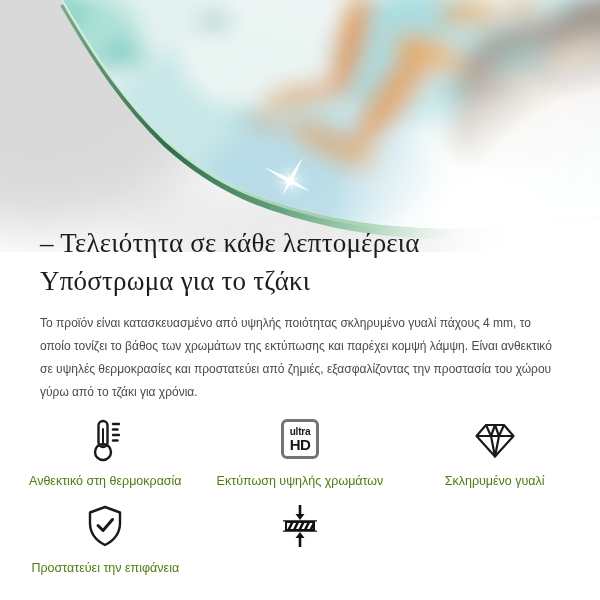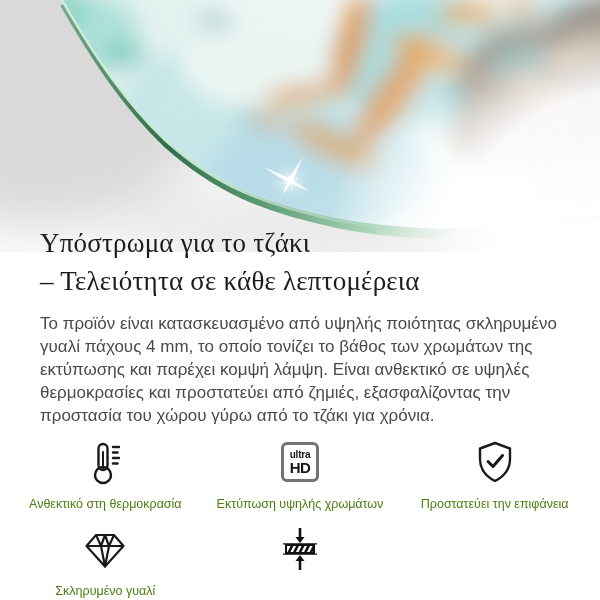--- a/index.html
+++ b/index.html
@@ -14,21 +14,21 @@
   .page-title{
     margin:0 40px 12px 40px;
     font-family:"Liberation Serif","DejaVu Serif",serif;
     font-weight:500;
     font-size:27px;line-height:38px;
     color:#1c1c1c;letter-spacing:.2px;
   }
   .page-title span{display:block;}
   .product-description{
     margin:0 40px;max-width:532px;
-    font-size:17px;line-height:23px;color:#4a4a4a;
+    font-size:12px;line-height:23px;color:#4a4a4a;
   }
   .features{
     display:grid;grid-template-columns:repeat(3,1fr);
     row-gap:12px;padding:0 8px;margin-top:10px;
   }
   .feature{display:flex;flex-direction:column;align-items:center;text-align:center;}
   .icon-wrap{height:50px;display:flex;align-items:center;justify-content:center;margin-bottom:9px;}
   .feature-label{font-size:12.5px;color:#4d7c0f;line-height:16px;}
   .uhd-badge{
     width:38px;height:40px;border:3px solid #737373;border-radius:6px;
@@ -143,22 +143,22 @@
       <g transform="rotate(45)">
         <polygon points="0,-10 1.1,0 0,10 -1.1,0"></polygon>
         <polygon points="-10,0 0,-1.1 10,0 0,1.1"></polygon>
       </g>
     </g>
   </svg>
 </div>
 
 <div class="content">
   <h1 class="page-title">
+    <span>– Τελειότητα σε κάθε λεπτομέρεια</span>
     <span>Υπόστρωμα για το τζάκι</span>
-    <span>– Τελειότητα σε κάθε λεπτομέρεια</span>
   </h1>
 
   <p class="product-description">Το προϊόν είναι κατασκευασμένο από υψηλής ποιότητας σκληρυμένο γυαλί πάχους 4 mm, το οποίο τονίζει το βάθος των χρωμάτων της εκτύπωσης και παρέχει κομψή λάμψη. Είναι ανθεκτικό σε υψηλές θερμοκρασίες και προστατεύει από ζημιές, εξασφαλίζοντας την προστασία του χώρου γύρω από το τζάκι για χρόνια.</p>
 
   <section class="features">
 
     <div class="feature">
       <div class="icon-wrap">
         <svg width="48" height="48" viewBox="0 0 48 48" fill="none" stroke="#1a1a1a" stroke-width="2.4" stroke-linecap="round">
           <rect x="17.5" y="6" width="9" height="26" rx="4.5"></rect>
@@ -178,39 +178,39 @@
         <div class="uhd-badge">
           <span class="uhd-top">ultra</span>
           <span class="uhd-bottom">HD</span>
         </div>
       </div>
       <div class="feature-label">Εκτύπωση υψηλής χρωμάτων</div>
     </div>
 
     <div class="feature">
       <div class="icon-wrap">
-        <svg width="48" height="48" viewBox="0 0 48 48" fill="none" stroke="#1a1a1a" stroke-width="2.4" stroke-linecap="round" stroke-linejoin="round">
-          <path d="M24 5 L39 10.5 V21 C39 31.5 33 38.5 24 43 C15 38.5 9 31.5 9 21 V10.5 Z"></path>
-          <path d="M17 23.5 L22 28.5 L31.5 17.5" stroke-width="3"></path>
-        </svg>
-      </div>
-      <div class="feature-label">Προστατεύει την επιφάνεια</div>
-    </div>
-
-    <div class="feature">
-      <div class="icon-wrap">
         <svg width="48" height="48" viewBox="0 0 48 48" fill="none" stroke="#1a1a1a" stroke-width="2.2" stroke-linejoin="round">
           <path d="M15 10 H33 L42.5 21 L24 41.5 L5.5 21 Z"></path>
           <path d="M5.5 21 H42.5"></path>
           <path d="M15 10 L20 21 L24 41.5 L28 21 L33 10"></path>
           <path d="M24 10 L20 21"></path>
           <path d="M24 10 L28 21"></path>
         </svg>
       </div>
       <div class="feature-label">Σκληρυμένο γυαλί</div>
+    </div>
+
+    <div class="feature">
+      <div class="icon-wrap">
+        <svg width="48" height="48" viewBox="0 0 48 48" fill="none" stroke="#1a1a1a" stroke-width="2.4" stroke-linecap="round" stroke-linejoin="round">
+          <path d="M24 5 L39 10.5 V21 C39 31.5 33 38.5 24 43 C15 38.5 9 31.5 9 21 V10.5 Z"></path>
+          <path d="M17 23.5 L22 28.5 L31.5 17.5" stroke-width="3"></path>
+        </svg>
+      </div>
+      <div class="feature-label">Προστατεύει την επιφάνεια</div>
     </div>
 
 
     <div class="feature">
       <div class="icon-wrap">
         <svg width="48" height="48" viewBox="0 0 48 48" fill="none" stroke="#111111">
           <defs>
             <clipPath id="barClip">
                 <rect x="10" y="20" width="28" height="8"></rect>
               </clipPath>

